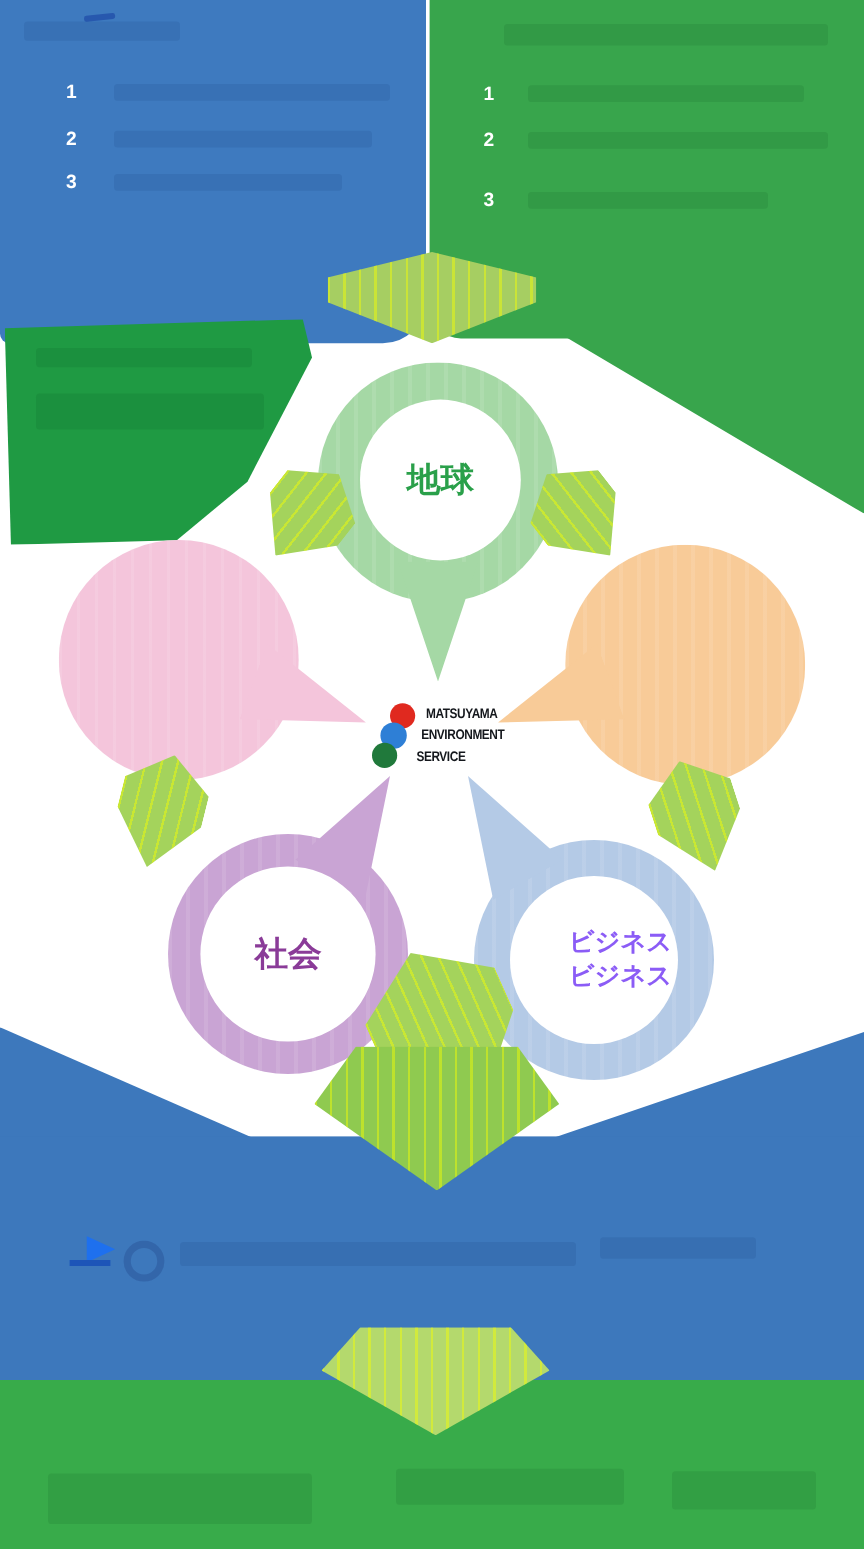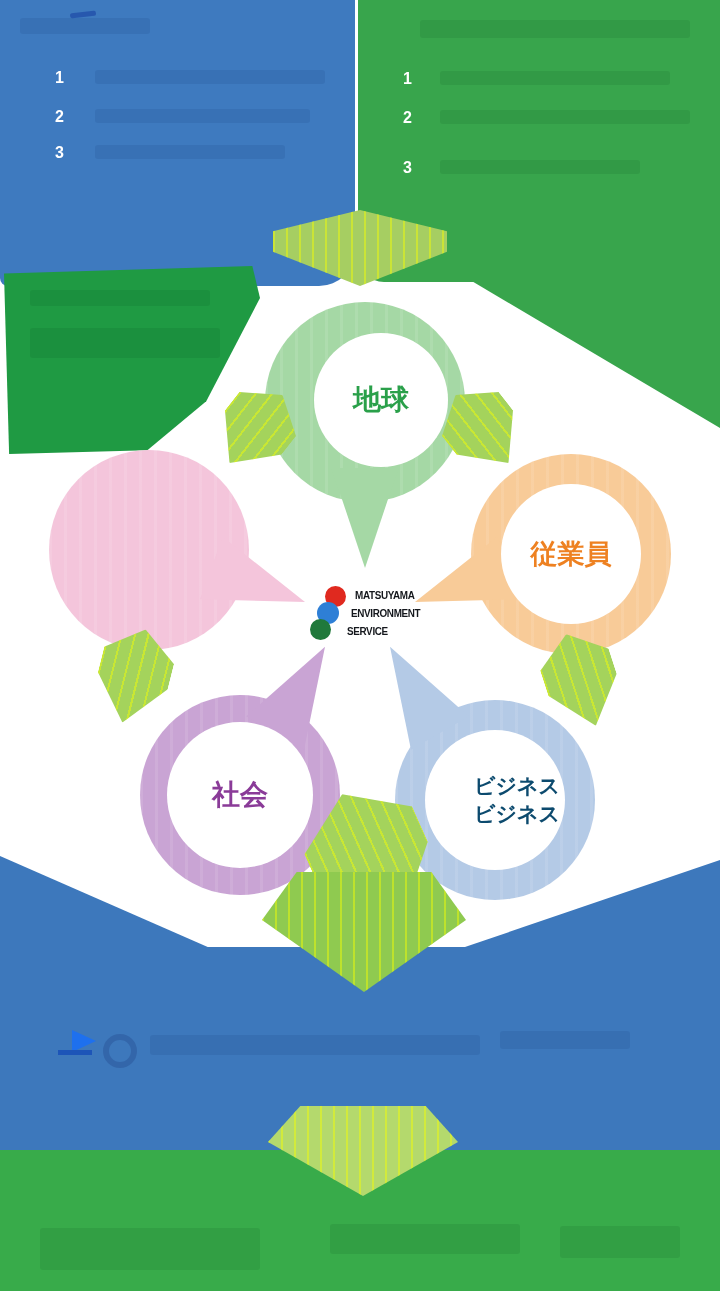--- a/index.html
+++ b/index.html
@@ -45,21 +45,21 @@
 
   .tail{clip-path:polygon(50% 100%,6% 0,94% 0);z-index:3;width:76px;height:100px;}
   .tail-earth{left:327px;top:468px;}
   .tail-customer{left:220px;top:535px;transform:rotate(-70deg);}
   .tail-employee{left:424px;top:535px;transform:rotate(70deg);}
   .tail-society{left:262px;top:640px;transform:rotate(-150deg);}
   .tail-partner{left:377px;top:640px;transform:rotate(150deg);}
 
   .node{border-radius:50%;background:#ffffff;z-index:5;display:flex;align-items:center;
         justify-content:center;text-align:center;font-weight:bold;}
-  .node-earth{left:314px;top:333px;width:134px;height:134px;font-size:28px;}
+  .node-earth{left:300px;top:333px;width:134px;height:134px;font-size:28px;}
   .node-customer{left:85px;top:485px;width:130px;height:130px;font-size:26px;}
   .node-employee{left:501px;top:484px;width:140px;height:140px;font-size:27px;}
   .node-society{left:167px;top:722px;width:146px;height:146px;font-size:28px;}
   .node-partner{left:425px;top:730px;width:140px;height:140px;font-size:21px;line-height:1.35;}
 
   
   .logo-dot{border-radius:50%;z-index:6;}
   .dot-red{left:325px;top:586px;width:21px;height:21px;z-index:6;}
   .dot-blue{left:317px;top:602px;width:22px;height:22px;z-index:7;}
   .dot-green{left:310px;top:619px;width:21px;height:21px;z-index:8;}
@@ -133,28 +133,25 @@
 
   <div class="abs chevron striped flow-arrow fa-a" style="background-color: rgb(164, 211, 92);"></div>
   <div class="abs chevron striped flow-arrow fa-b" style="background-color: rgb(164, 211, 92);"></div>
   <div class="abs chevron striped flow-arrow fa-c" style="background-color: rgb(164, 211, 92);"></div>
   <div class="abs chevron striped flow-arrow fa-d" style="background-color: rgb(164, 211, 92);"></div>
   <div class="abs chevron striped flow-arrow fa-e" style="background-color: rgb(164, 211, 92);"></div>
 
   <div class="abs node node-earth">
     <span style="color: rgb(42, 160, 74);">地球</span>
   </div>
-  <div class="abs node node-employee">
-    <span style="color: rgb(238, 129, 33);">従業員</span>
-  </div>
   <div class="abs node node-society">
     <span style="color: rgb(138, 59, 152);">社会</span>
   </div>
   <div class="abs node node-partner">
-    <span style="color: #0c4a6e; margin-left: 44px;">
+    <span style="color: #8b5cf6; margin-left: 44px;">
       <span>ビジネス</span><br>
       <span>ビジネス</span>
     </span>
   </div>
 
   <div class="abs logo-dot dot-red" style="background-color: rgb(224, 41, 31);"></div>
   <div class="abs logo-dot dot-blue" style="background-color: rgb(46, 127, 214);"></div>
   <div class="abs logo-dot dot-green" style="background-color: rgb(32, 121, 59);"></div>
   <div class="logo-text lt1">MATSUYAMA</div>
   <div class="logo-text lt2">ENVIRONMENT</div>

